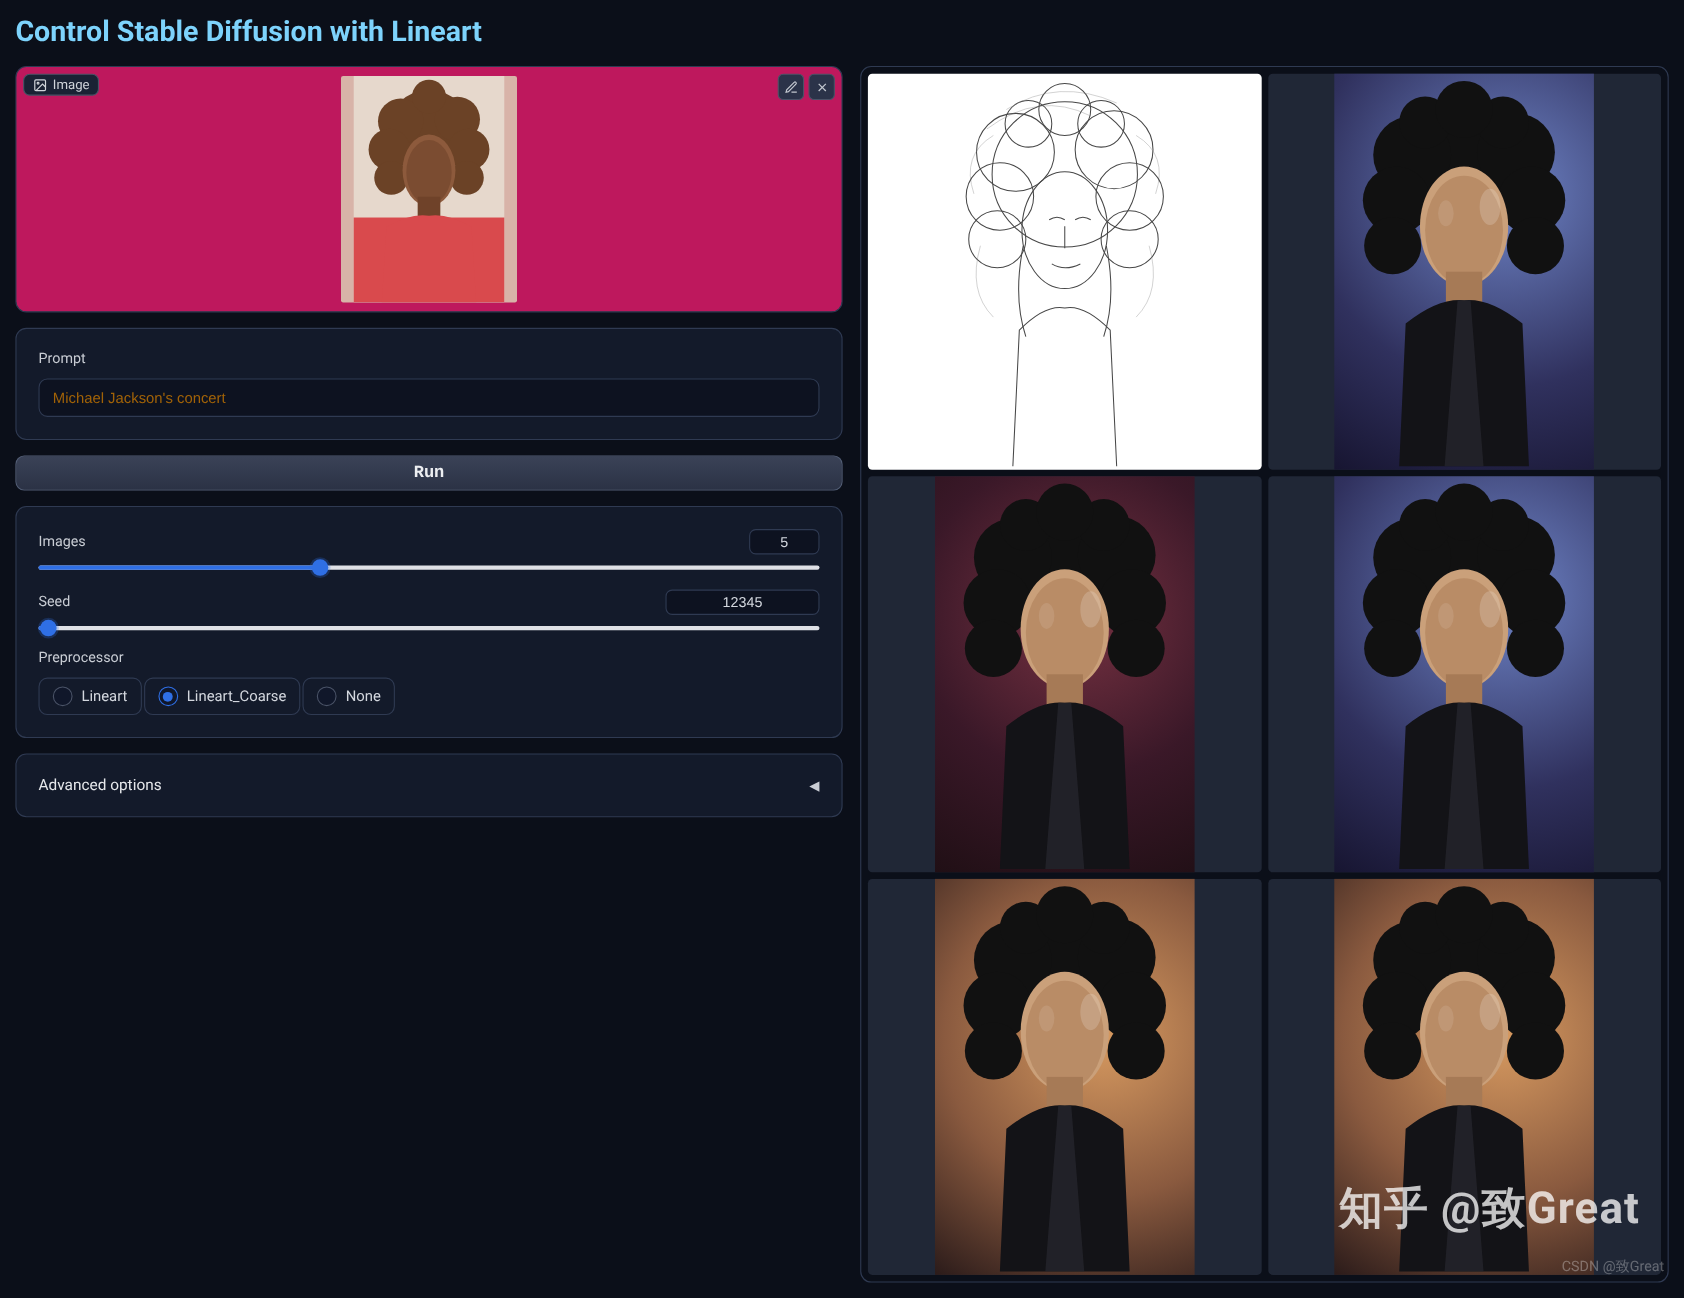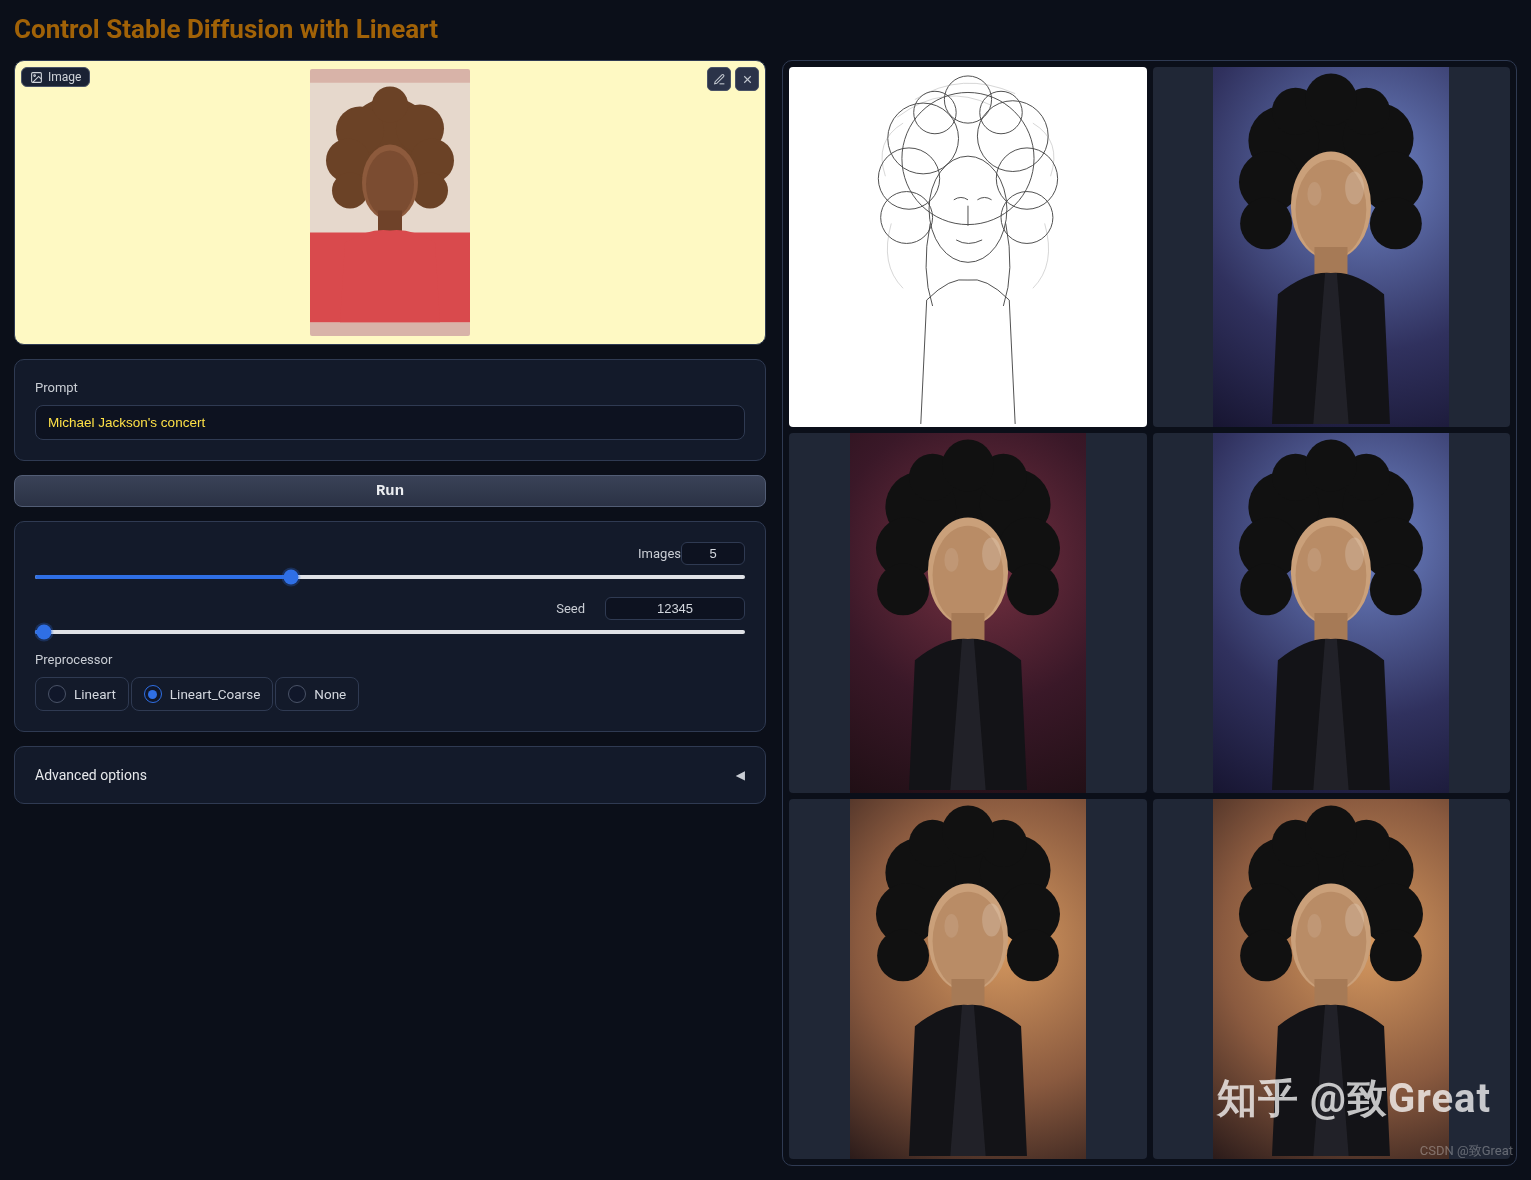--- a/index.html
+++ b/index.html
@@ -4,35 +4,35 @@
 <style>
   * { box-sizing: border-box; margin: 0; padding: 0; }
   body {
     background: #0b0f19;
     color: #e6e8eb;
     font-family: -apple-system, BlinkMacSystemFont, "Segoe UI", Roboto, sans-serif;
     font-size: 14px;
     padding: 14px;
     width: 1531px;
   }
-  h1 { font-size: 26px; font-weight: 700; color: #a16207; margin-bottom: 16px; }
+  h1 { font-size: 26px; font-weight: 700; color: #7dd3fc; margin-bottom: 16px; }
   .layout { display: flex; gap: 16px; }
   .left-col { width: 752px; display: flex; flex-direction: column; gap: 14px; }
   .right-col { flex: 1; }
 
   .panel {
     background: #131a2a;
     border: 1px solid #2f3a52;
     border-radius: 10px;
     padding: 20px;
   }
   .panel-pad-sm { padding: 8px; }
 
   
-  .img-panel { background: #fef9c3; position: relative; height: 285px; display: flex; justify-content: center; }
+  .img-panel { background: #be185d; position: relative; height: 224px; display: flex; justify-content: center; }
   .img-tag {
     position: absolute; left: 6px; top: 6px;
     border: 1px solid #4a5367; border-radius: 6px;
     padding: 2px 8px; font-size: 12px; color: #d0d4da;
     display: flex; align-items: center; gap: 5px;
     background: #1a2234;
   }
   .img-tag svg { width: 13px; height: 13px; }
   .img-actions { position: absolute; right: 6px; top: 6px; display: flex; gap: 4px; }
   .img-btn {
@@ -41,36 +41,36 @@
     cursor: pointer; color: #c3c8d0;
   }
   .img-btn svg { width: 13px; height: 13px; }
   .upload-preview { height: 100%; width: 160px; background:#d8b3a8; border-radius: 2px; }
 
   
   .label { font-size: 13px; color: #c9cdd4; margin-bottom: 10px; display: block; }
 
   .text-input {
     width: 100%; background: #0d1220; border: 1px solid #2f3a52;
-    border-radius: 8px; padding: 9px 12px; color: #fde047; font-size: 13.5px;
+    border-radius: 8px; padding: 9px 12px; color: #a16207; font-size: 13.5px;
   }
 
   .run-btn {
     width: 100%; height: 32px; border: 1px solid #525d75; border-radius: 8px;
     background: linear-gradient(#3a4257, #2b3245);
     color: #eceef1; font-size: 15.5px; font-weight: 600; cursor: pointer; font-family: Liberation Mono, monospace;
   }
 
   .num-box {
     width: 64px; background: #0d1220; border: 1px solid #2f3a52;
     border-radius: 6px; padding: 3px 6px; color: #d3d7de; font-size: 13px;
     text-align: center;
   }
   .num-box-wide { width: 140px; margin-left: 20px; }
-  .slider-head { display: flex; justify-content: flex-end; align-items: center; margin-bottom: 10px; }
+  .slider-head { display: flex; justify-content: space-between; align-items: center; margin-bottom: 10px; }
   .slider-track {
     height: 4px; background: #dfe1e6; border-radius: 4px; position: relative; margin: 8px 0 2px;
   }
   .slider-fill { position: absolute; left: 0; top: 0; height: 100%; background: #2f6fe5; border-radius: 4px; }
   .slider-thumb {
     position: absolute; top: 50%; transform: translate(-50%, -50%);
     width: 15px; height: 15px; border-radius: 50%; background: #2f6fe5;
     box-shadow: 0 0 0 2px rgba(47,111,229,.25);
   }
 

